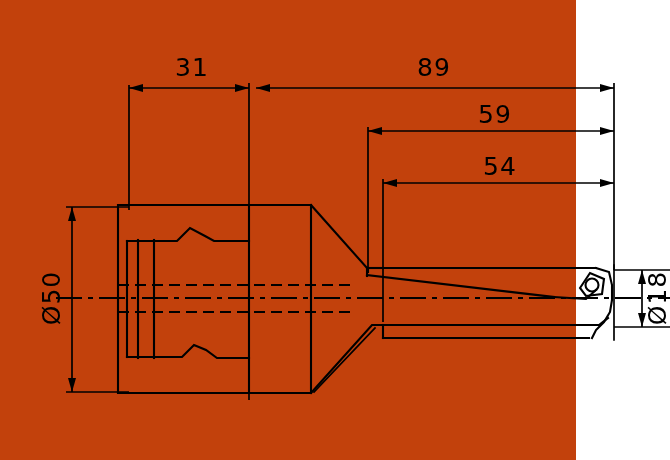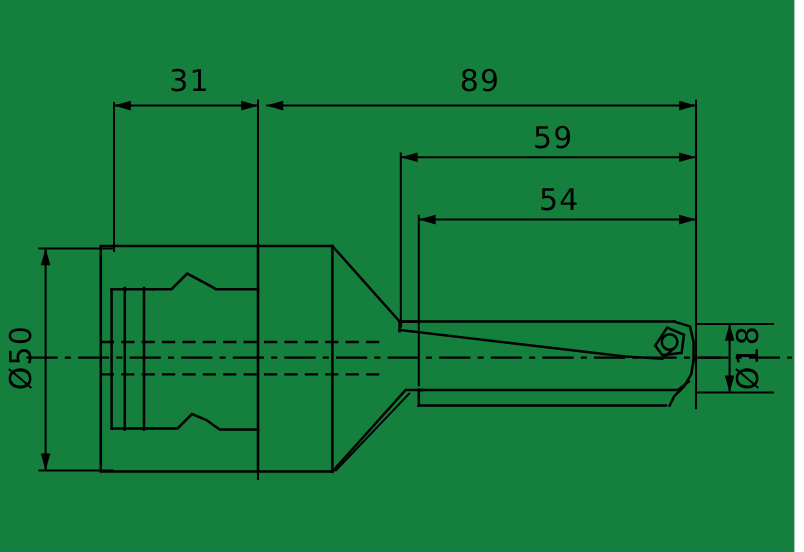--- a/index.html
+++ b/index.html
@@ -8,23 +8,24 @@
     background: #ffffff;
   }
   body {
     width: 670px;
     height: 460px;
     font-family: "Liberation Sans", sans-serif;
     overflow: hidden;
   }
   #drawing-root {
     position: relative;
-    width: 662px;
+    width: 542px;
     height: 460px;
-    background: #15803d;
+    background: #c2410c;
+    padding-left: 34px;
   }
   svg#tech-drawing {
     display: block;
     width: 670px;
     height: 460px;
   }
   .obj {
     fill: none;
     stroke: #000000;
     stroke-width: 2.1;

